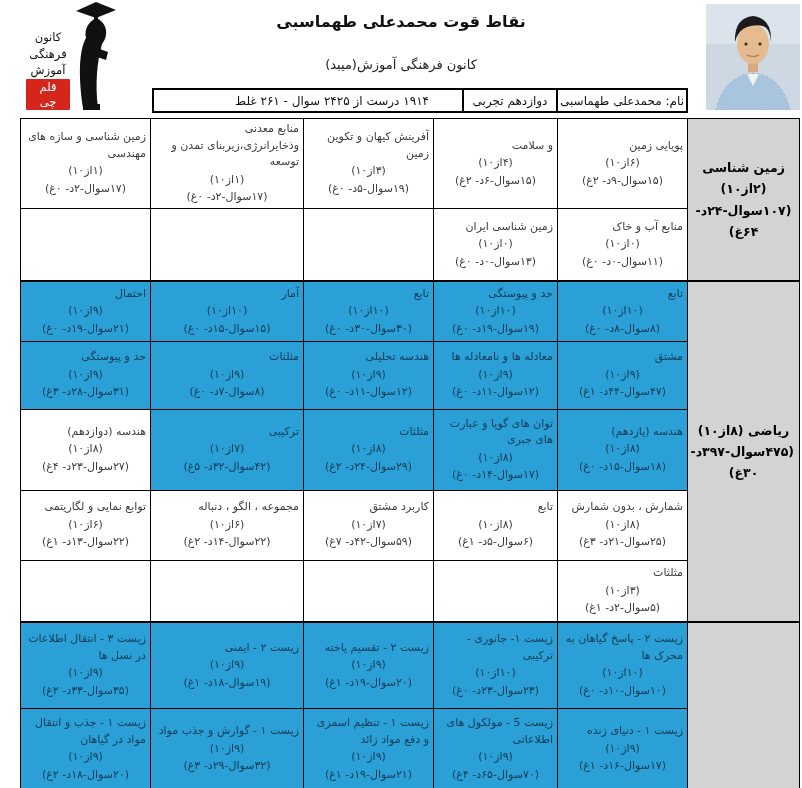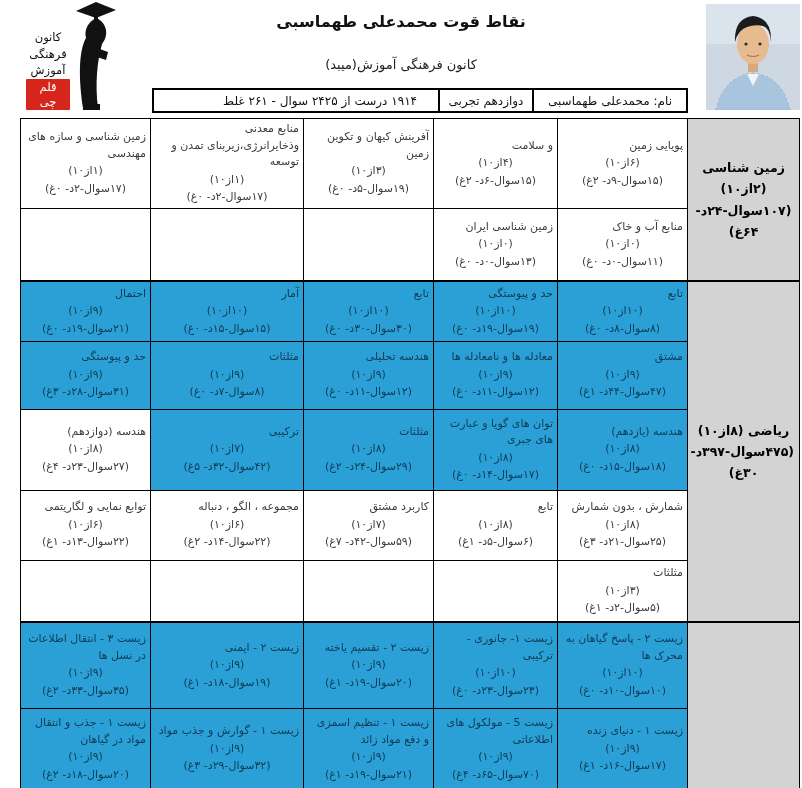--- a/index.html
+++ b/index.html
@@ -18,21 +18,21 @@
   }
   .info-bar{
     position:absolute;top:88px;left:152px;width:536px;height:25px;
     display:flex;border:2px solid #000;box-sizing:border-box;background:#fff;
   }
   .info-cell{
     display:flex;align-items:center;justify-content:center;
     font-size:12px;color:#111;box-sizing:border-box;height:100%;
   }
   .info-cell+.info-cell{border-left:2px solid #000;}
-  .info-name{width:152px;}
+  .info-name{width:128px;}
   .info-grade{width:94px;border-right:2px solid #000;border-left:none !important;}
   .info-score{flex:1;border-right:2px solid #000;border-left:none !important;padding-left:48px;}
   
   .logo{position:absolute;top:0;left:26px;width:92px;height:112px;display:flex;}
   .logo-fig{width:48px;height:112px;flex:0 0 auto;}
   .logo-words{
     display:flex;flex-direction:column;justify-content:flex-end;gap:2px;
     padding-bottom:2px;width:44px;
   }
   .logo-word{

